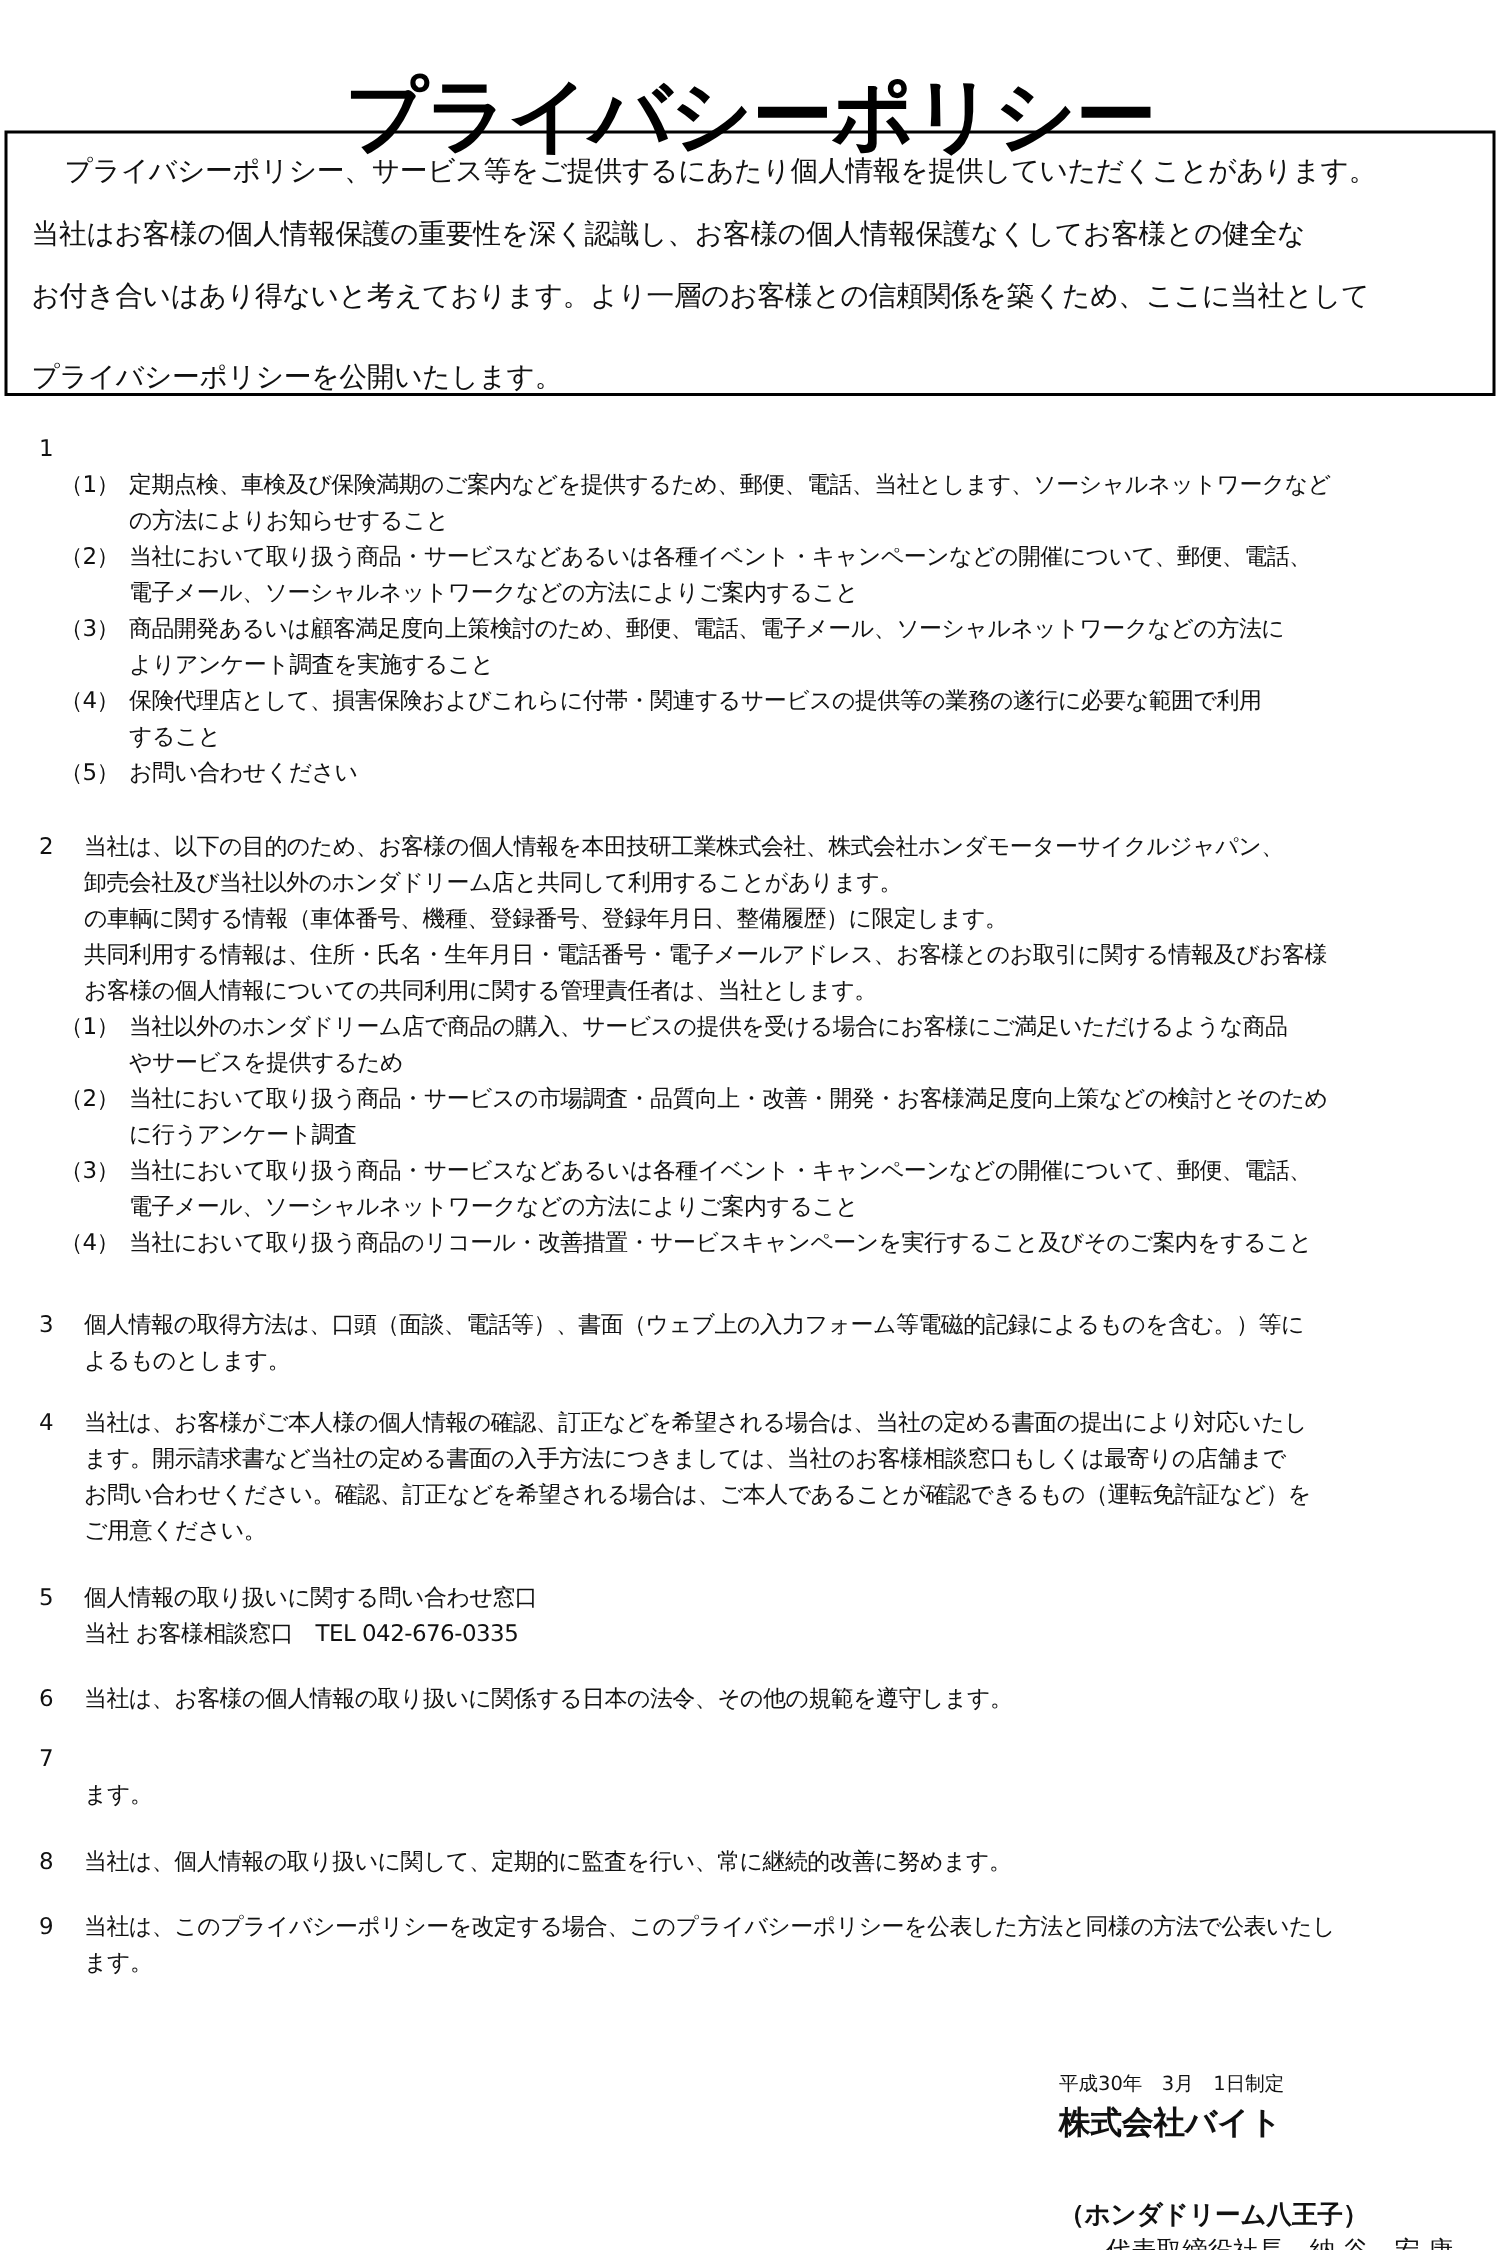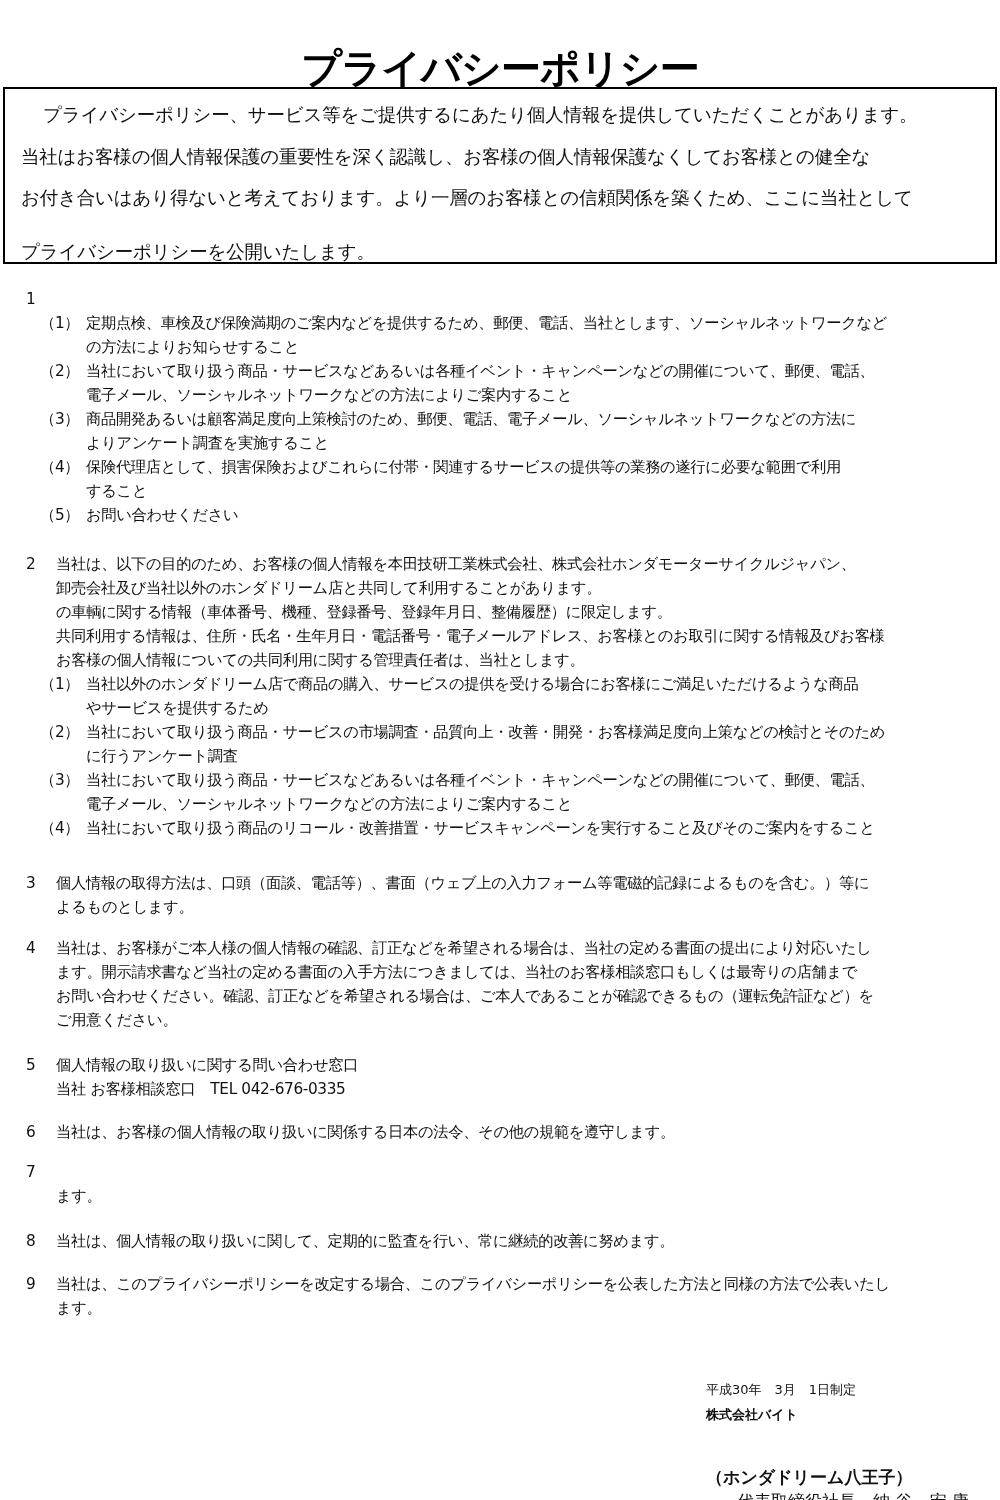--- a/index.html
+++ b/index.html
@@ -14,21 +14,21 @@
     overflow: hidden;
     color: #111111;
     font-family: "DejaVu Sans", "Liberation Sans", sans-serif;
   }
   .title {
     position: absolute;
     left: 0;
     top: 6px;
     width: 1000px;
     text-align: center;
-    font-size: 40px;
+    font-size: 54px;
     font-weight: bold;
     letter-spacing: -1px;
     line-height: 70px;
     color: #000;
   }
   .intro-box {
     position: absolute;
     left: 3px;
     top: 87px;
     width: 990px;
@@ -82,21 +82,21 @@
     left: 706px;
     top: 1380px;
     width: 290px;
   }
   .footer .date {
     font-size: 13px;
     line-height: 20px;
     height: 22px;
   }
   .footer .company {
-    font-size: 13px;
+    font-size: 21px;
     font-weight: bold;
     line-height: 26px;
   }
   .footer .branch {
     font-size: 17px;
     font-weight: bold;
     line-height: 26px;
     margin-top: 36px;
   }
   .footer .rep {

